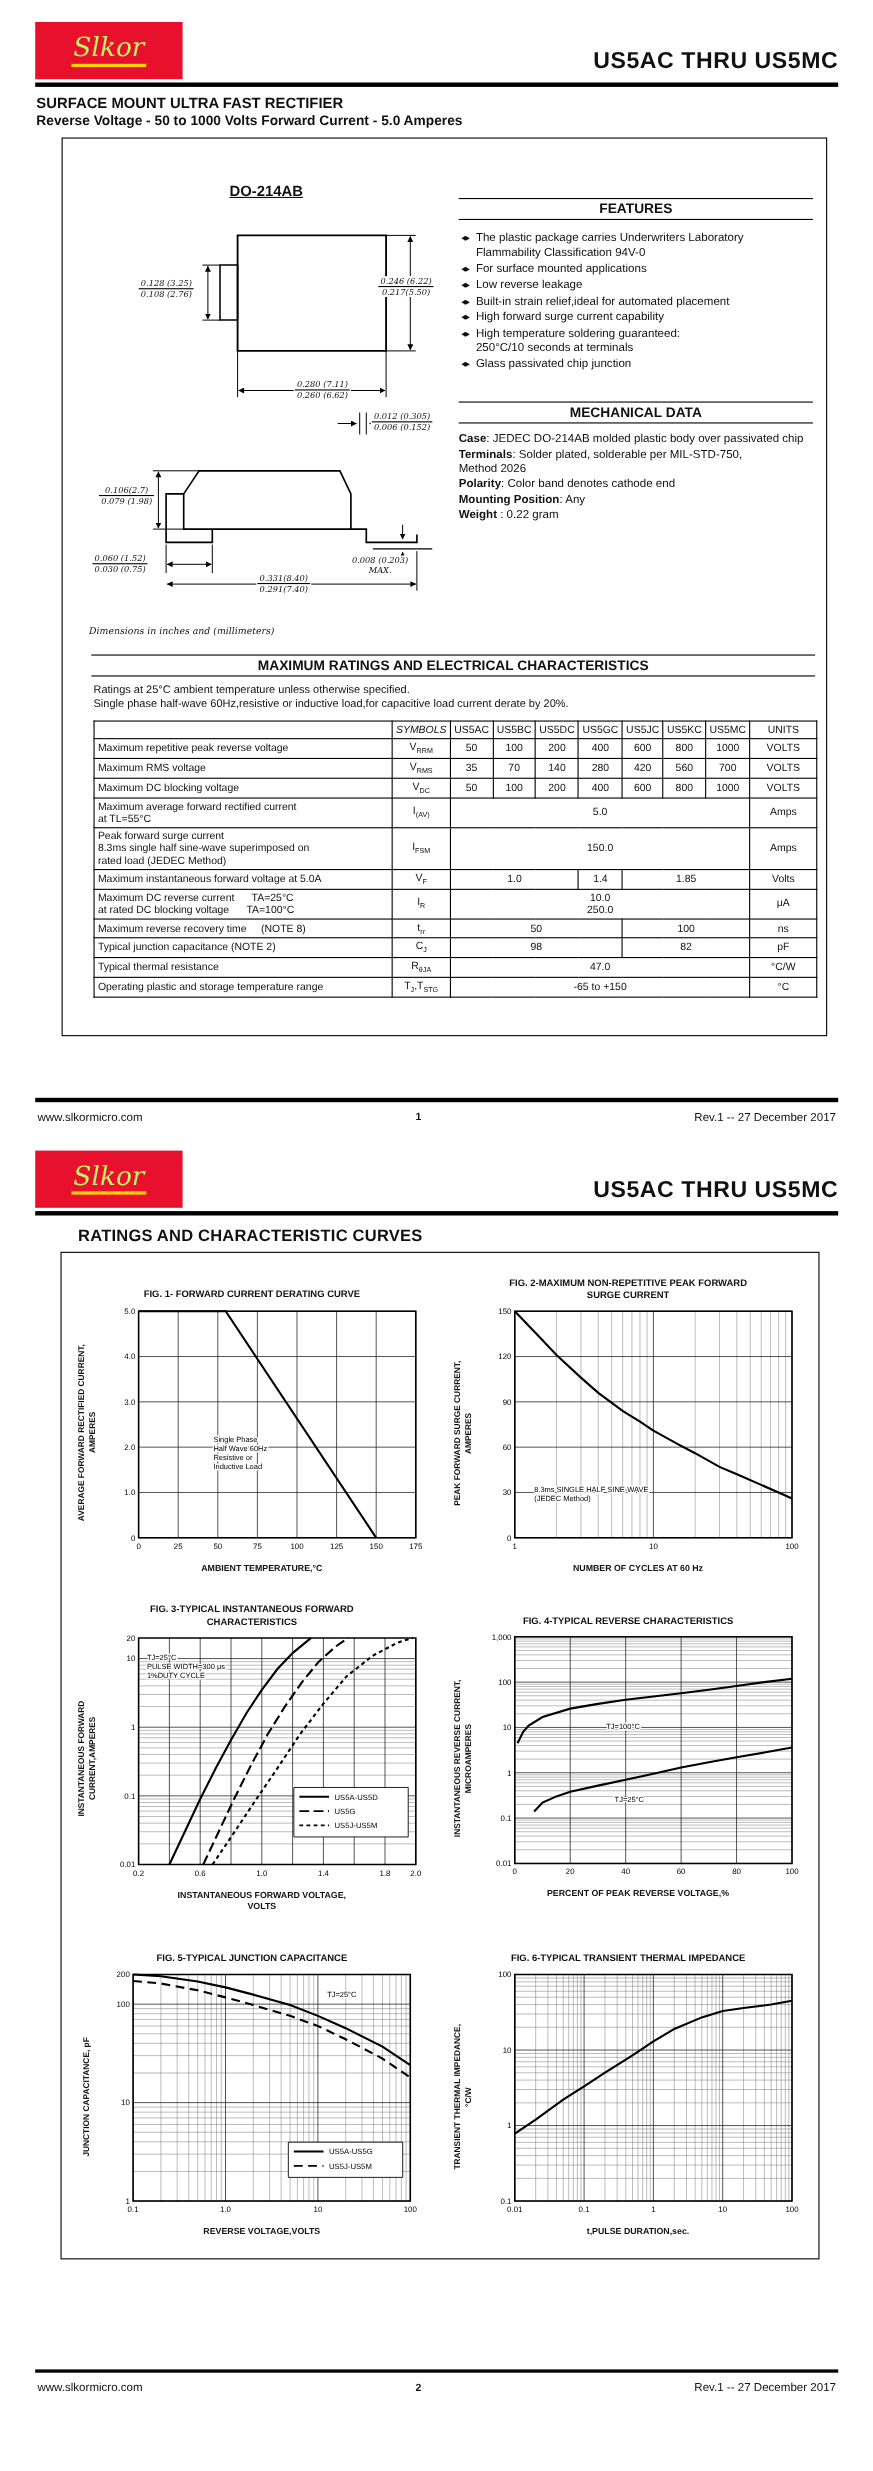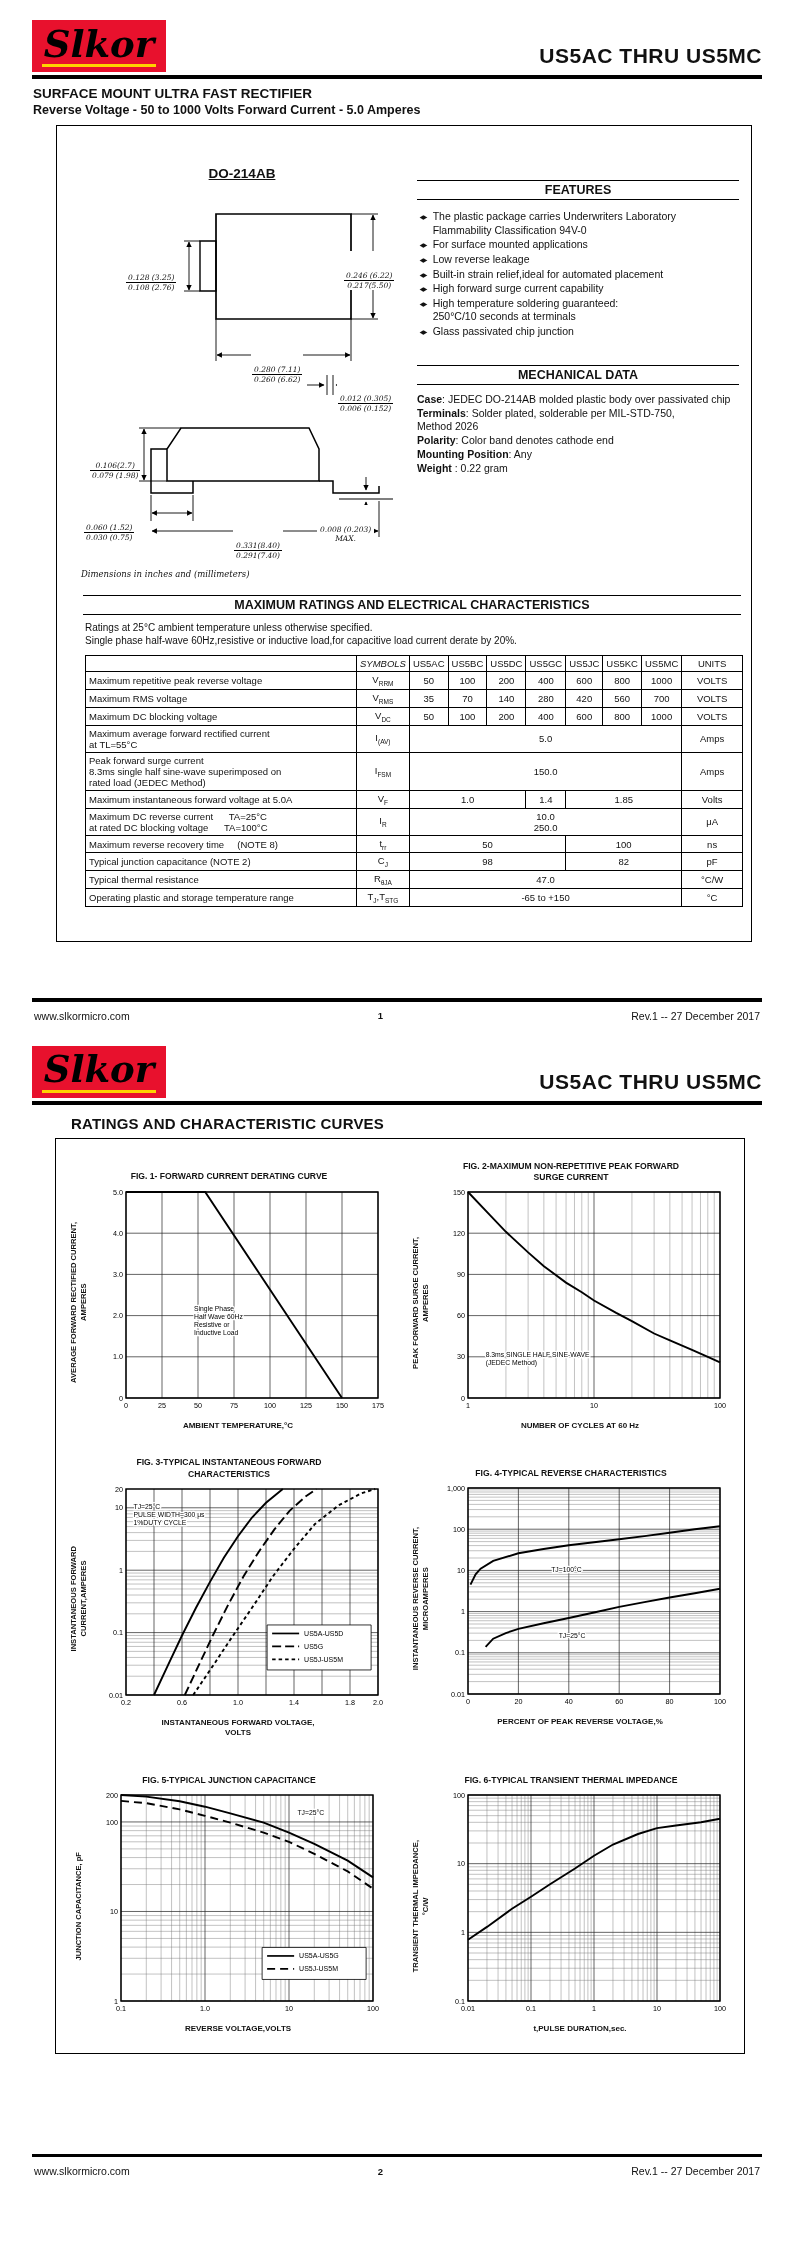--- a/index.html
+++ b/index.html
@@ -4,37 +4,37 @@
 <style>
   html,body{margin:0;padding:0;background:#fff;}
   body{width:794px;font-family:"Liberation Sans",sans-serif;color:#111;-webkit-font-smoothing:antialiased;}
   .pre{white-space:pre-line;}
   .prewrap{white-space:pre-wrap;}
 
   
   .page-head{padding:20px 32px 0 32px;}
   .head-row{display:flex;align-items:flex-end;justify-content:space-between;}
   .logo{width:134px;height:52px;background:#e8112d;display:flex;align-items:center;justify-content:center;}
-  .logo-text{font-family:"DejaVu Serif",serif;font-style:italic;font-weight:bold;font-size:37px;color:#000000;border-bottom:3px solid #ffd200;line-height:1.05;padding:0 2px 1px 2px;}
+  .logo-text{font-family:"DejaVu Serif",serif;font-style:italic;font-weight:normal;font-size:24px;color:#bef264;border-bottom:3px solid #ffd200;line-height:1.05;padding:0 2px 1px 2px;}
   .doc-title{font-size:21px;font-weight:bold;letter-spacing:0.5px;padding-bottom:4px;}
   .head-rule{height:4px;background:#000;margin-top:3px;}
 
   .subt1{font-weight:bold;font-size:13.5px;margin:7px 0 2px 1px;}
   .subt2{font-weight:bold;font-size:12.5px;margin:0 0 8px 1px;}
 
   
   .p1box{border:1.6px solid #000;margin:4px 42px 0 56px;padding:10px 8px 34px 24px;}
   .p1cols{display:flex;}
   .p1left{width:322px;flex:0 0 322px;position:relative;padding-top:30px;}
   .p1right{flex:1;padding:44px 4px 0 14px;}
 
   .pkg-name{text-align:center;font-weight:bold;font-size:13.5px;text-decoration:underline;margin-bottom:8px;}
   .drawwrap{position:relative;}
   .dim{position:absolute;font-family:"DejaVu Serif",serif;font-style:italic;font-size:7.5px;line-height:1.2;text-align:center;background:#fff;padding:0 1px;z-index:2;}
-  .dim .dt{display:block;border-bottom:1px solid #000;padding:0 2px;margin-top:20px;}
+  .dim .dt{display:block;border-bottom:1px solid #000;padding:0 2px;}
   .dim .db{display:block;padding:0 2px;}
   .dim.nol .dt{border-bottom:none;}
   .pkg-caption{font-family:"DejaVu Serif",serif;font-style:italic;font-size:8.5px;margin-top:6px;}
   svg line,svg path,svg rect,svg polygon{vector-effect:non-scaling-stroke;}
 
   .hbar{border-top:1.6px solid #000;border-bottom:1.6px solid #000;text-align:center;font-weight:bold;font-size:12.5px;padding:2px 0;}
   .feat-list{list-style:none;margin:10px 0 0 0;padding:0 0 0 2px;font-size:10.5px;line-height:1.3;}
   .feat-list li{display:flex;margin-bottom:1px;}
   .bullet{font-size:6px;transform:scaleX(1.7);display:inline-block;margin:4px 7px 0 2px;flex:0 0 auto;}
   .mech{margin-top:26px;}
@@ -124,21 +124,21 @@
           <line x1="272" y1="196" x2="255" y2="196" stroke="#000" stroke-width="0.9" marker-end="url(#ae)"></line>
         </svg>
         <div class="dim" style="left:44px;top:64px;">
           <span class="dt">0.128 (3.25)</span>
           <span class="db">0.108 (2.76)</span>
         </div>
         <div class="dim" style="left:262px;top:62px;">
           <span class="dt">0.246 (6.22)</span>
           <span class="db">0.217(5.50)</span>
         </div>
-        <div class="dim" style="left:170px;top:156px;">
+        <div class="dim" style="left:186px;top:156px;">
           <span class="dt">0.280 (7.11)</span>
           <span class="db">0.260 (6.62)</span>
         </div>
         <div class="dim" style="left:256px;top:185px;">
           <span class="dt">0.012 (0.305)</span>
           <span class="db">0.006 (0.152)</span>
         </div>
       </div>
 
       <div class="drawwrap" style="height:150px;margin-top:6px;">

